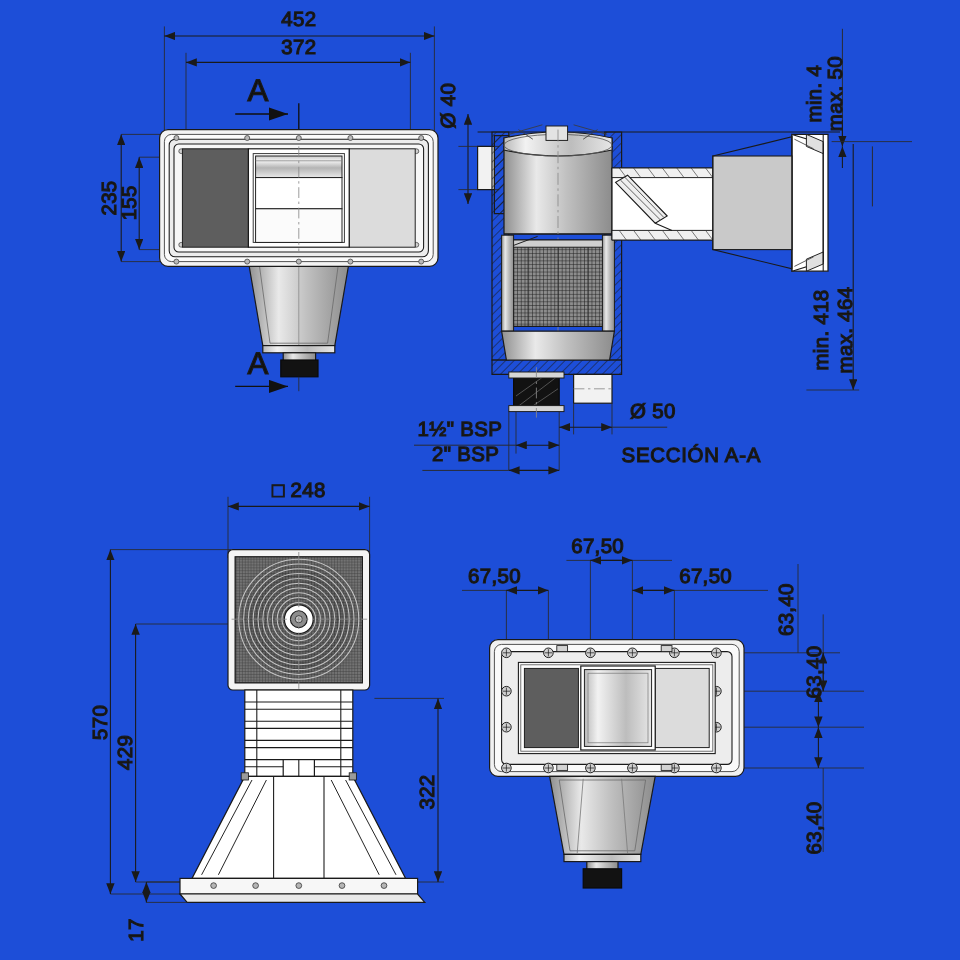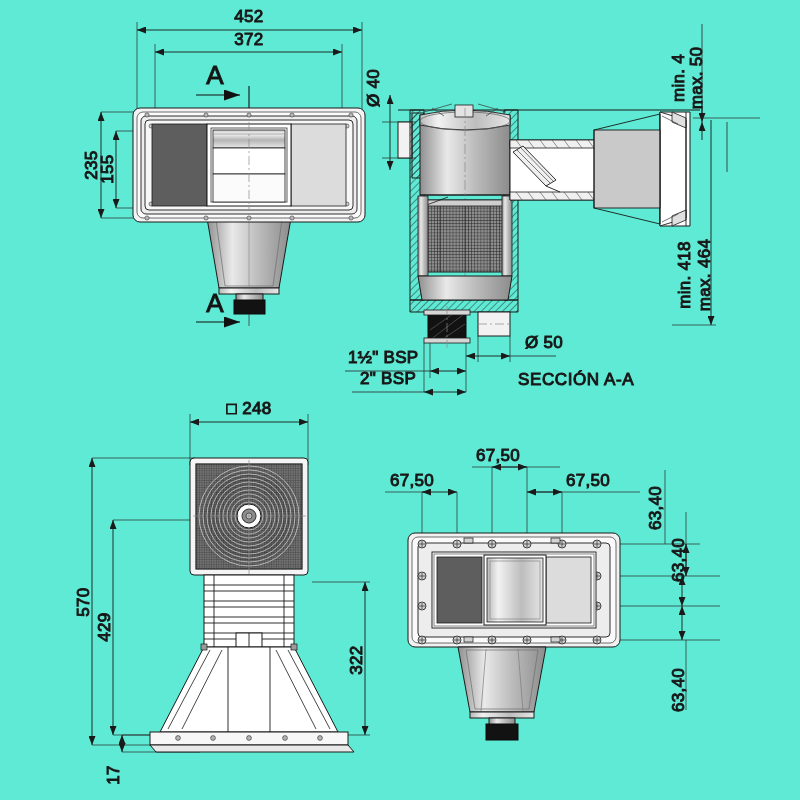--- a/index.html
+++ b/index.html
@@ -1,19 +1,19 @@
 <!DOCTYPE html>
 <html><head>
 <meta charset="utf-8">
 <title>Technical Drawing</title>
 <style>
   html,body{margin:0;padding:0;background:#ffffff;}
   body{width:800px;height:800px;overflow:hidden;
        font-family:"Liberation Sans","DejaVu Sans",sans-serif;}
-  #sheet{position:relative;width:800px;height:800px;background:#5eead4;}
+  #sheet{position:relative;width:800px;height:800px;background:#1d4ed8;}
   svg{display:block;}
   .dimtxt{font-family:"Liberation Sans","DejaVu Sans",sans-serif;
           font-size:17px;fill:#111;letter-spacing:.3px;}
   .lbl-A{font-family:"Liberation Sans","DejaVu Sans",sans-serif;
          font-size:26px;fill:#111;}
   .sect{font-family:"Liberation Sans","DejaVu Sans",sans-serif;
         font-size:17px;fill:#111;letter-spacing:.6px;}
 </style>
 </head>
 <body>

